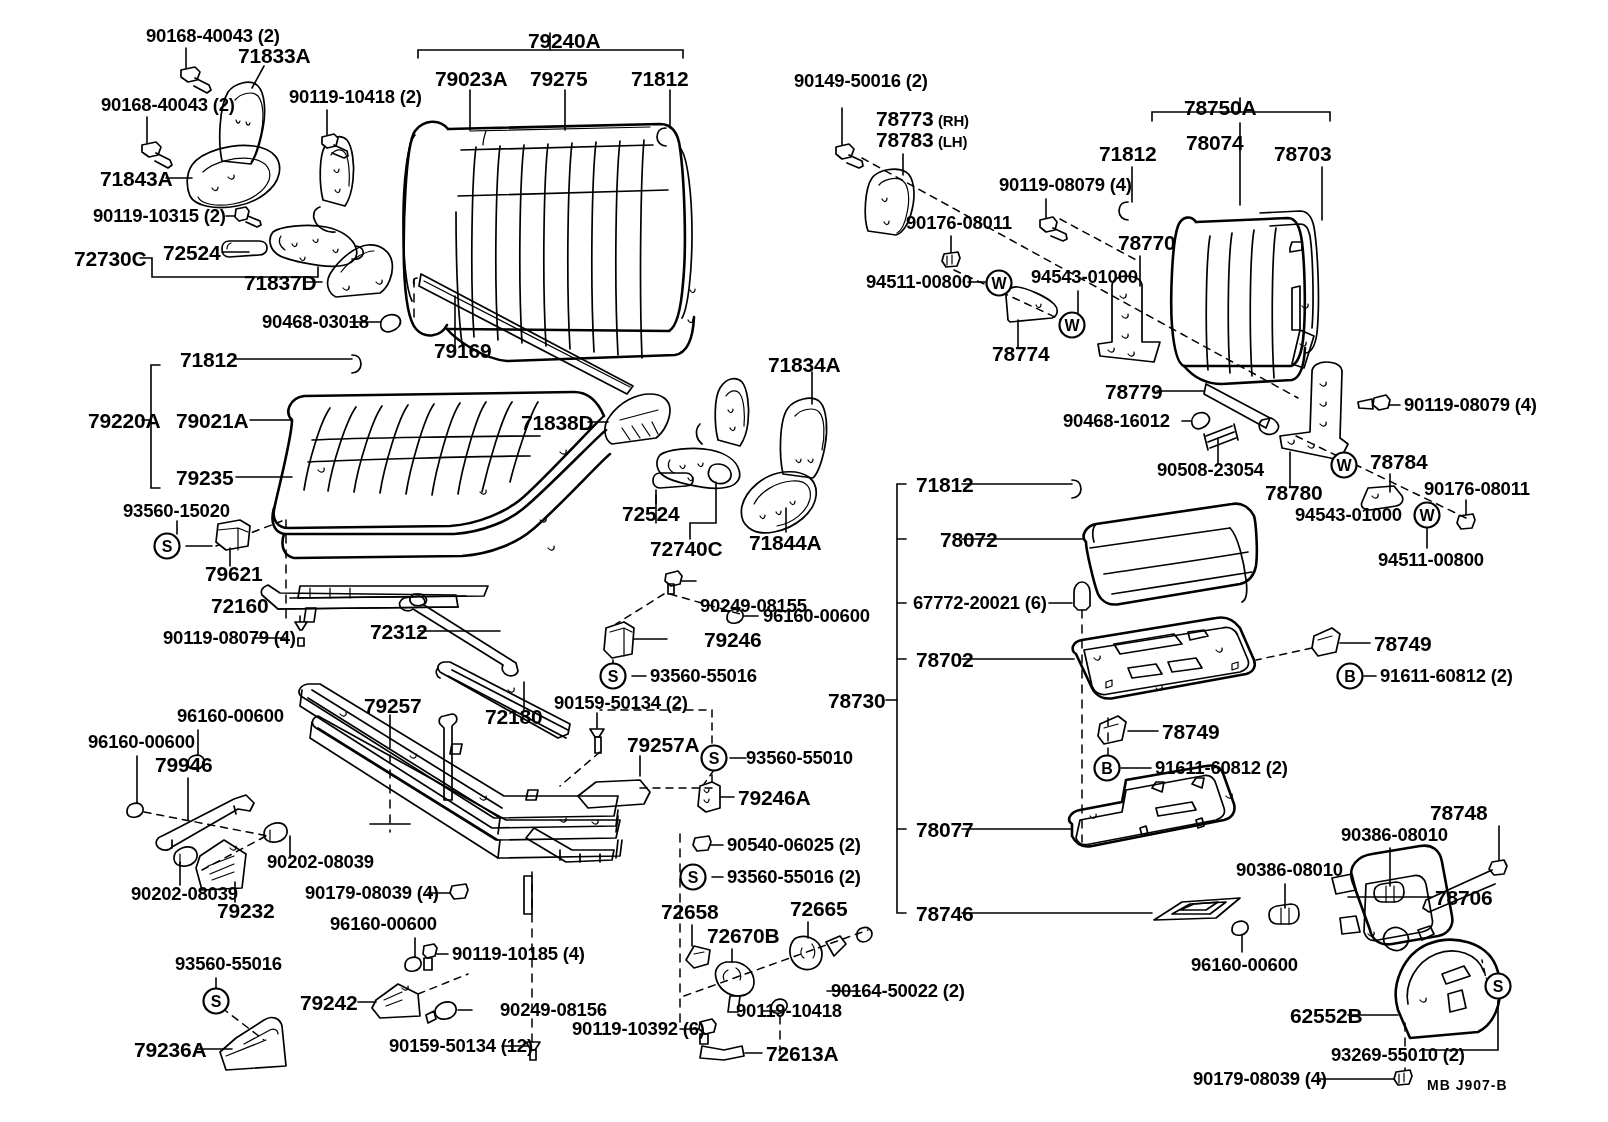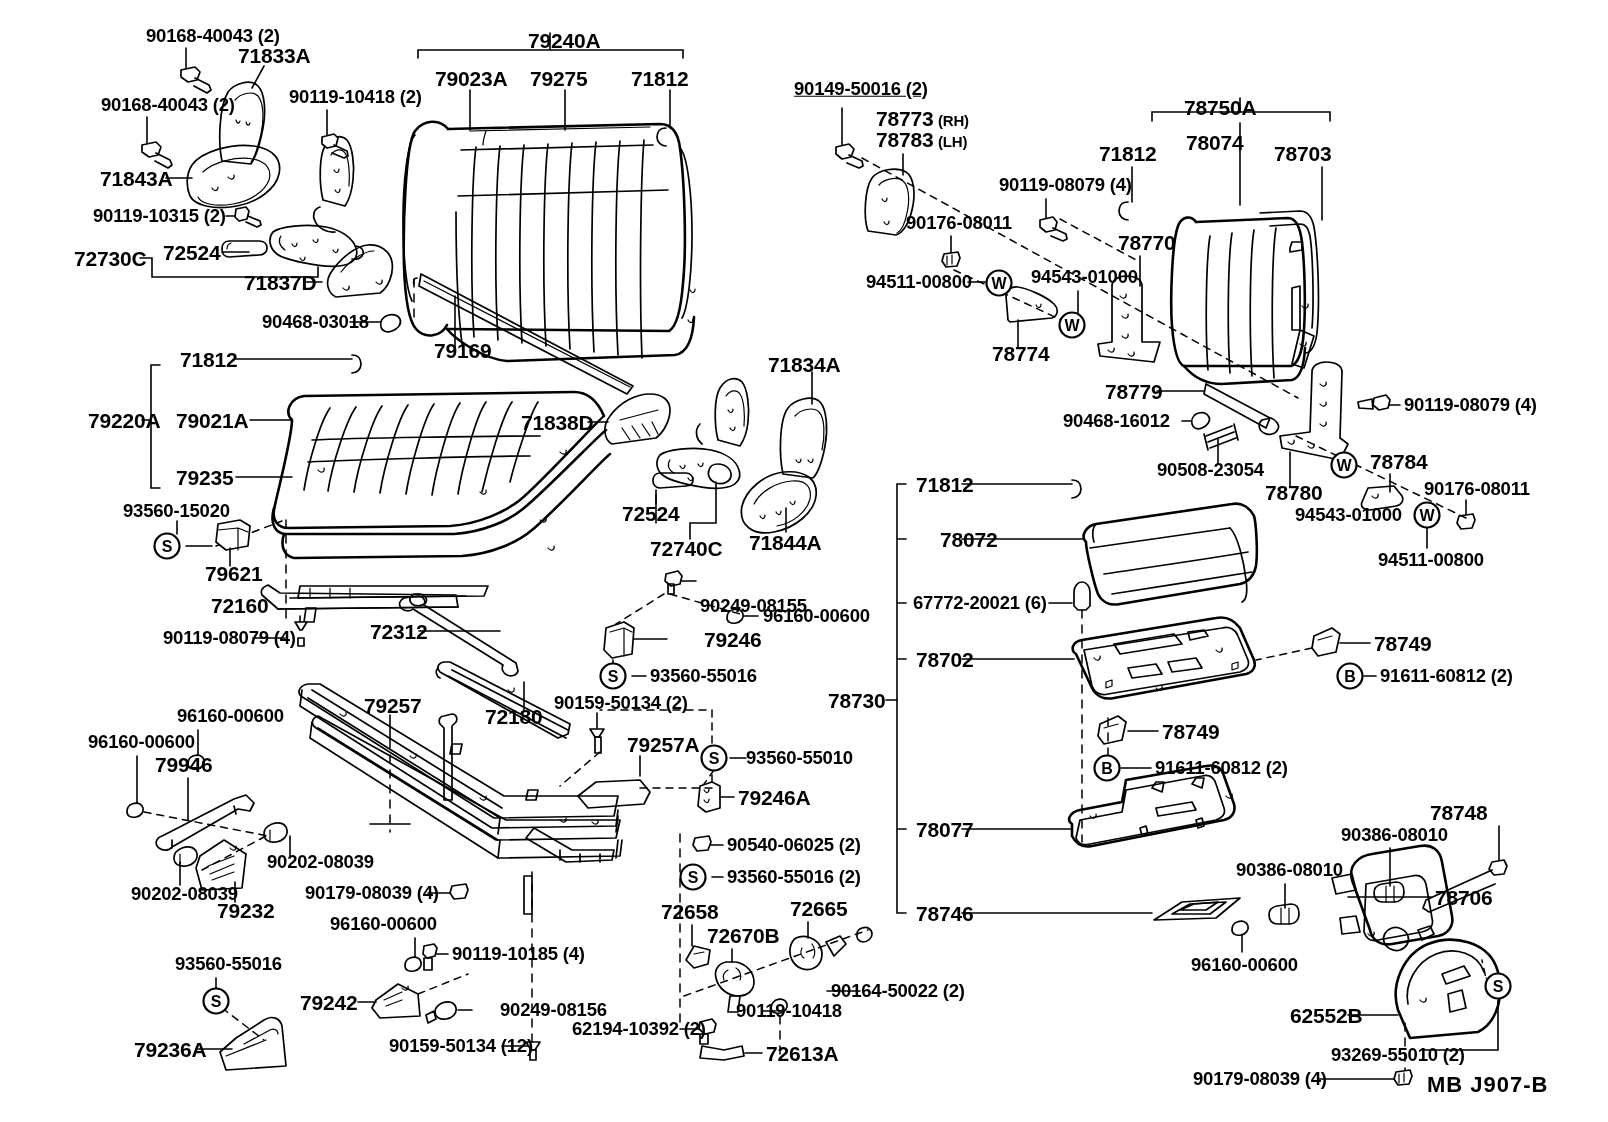--- a/index.html
+++ b/index.html
@@ -27,21 +27,21 @@
     font-family: "Liberation Sans", sans-serif;
     color: #000000;
     white-space: nowrap;
     font-weight: bold;
     letter-spacing: -0.2px;
     line-height: 1;
   }
   .lbl.pn      { font-size: 21px; }
   .lbl.hw      { font-size: 18.5px; font-weight: bold; }
   .lbl.side    { font-size: 15px; font-weight: bold; }
-  .lbl.sheetid { font-size: 22px; letter-spacing: 1px; }
+  .lbl.sheetid { font-size: 14px; letter-spacing: 1px; }
   .anchor-l { transform: translate(0, -50%); }
 </style>
 </head>
 <body>
 
 <div id="sheet">
 
   <svg id="artwork" viewBox="0 0 1608 1122" xmlns="http://www.w3.org/2000/svg">
     <defs>
       <style>
@@ -558,21 +558,21 @@
       <div class="lbl hw anchor-l" style="left: 93px; top: 216px;">90119-10315 (2)</div>
       <div class="lbl pn anchor-l" style="left: 74px; top: 258px;">72730C</div>
       <div class="lbl pn anchor-l" style="left: 163px; top: 252px;">72524</div>
       <div class="lbl pn anchor-l" style="left: 244px; top: 282px;">71837D</div>
       <div class="lbl hw anchor-l" style="left: 262px; top: 322px;">90468-03018</div>
       <div class="lbl pn anchor-l" style="left: 528px; top: 40px;">79240A</div>
       <div class="lbl pn anchor-l" style="left: 435px; top: 78px;">79023A</div>
       <div class="lbl pn anchor-l" style="left: 530px; top: 78px;">79275</div>
       <div class="lbl pn anchor-l" style="left: 631px; top: 78px;">71812</div>
       <div class="lbl pn anchor-l" style="left: 434px; top: 350px;">79169</div>
-      <div class="lbl hw anchor-l" style="left: 794px; top: 89px; text-decoration: underline;">90149-50016 (2)</div>
+      <div class="lbl hw anchor-l" style="left: 794px; top: 81px;">90149-50016 (2)</div>
       <div class="lbl pn anchor-l" style="left: 876px; top: 118px;">78773</div>
       <div class="lbl side anchor-l" style="left: 938px; top: 120px;">(RH)</div>
       <div class="lbl pn anchor-l" style="left: 876px; top: 139px;">78783</div>
       <div class="lbl side anchor-l" style="left: 938px; top: 141px;">(LH)</div>
       <div class="lbl hw anchor-l" style="left: 999px; top: 185px;">90119-08079 (4)</div>
       <div class="lbl hw anchor-l" style="left: 906px; top: 223px;">90176-08011</div>
       <div class="lbl hw anchor-l" style="left: 866px; top: 282px;">94511-00800</div>
       <div class="lbl hw anchor-l" style="left: 1031px; top: 277px;">94543-01000</div>
       <div class="lbl pn anchor-l" style="left: 992px; top: 353px;">78774</div>
       <div class="lbl pn anchor-l" style="left: 1118px; top: 242px;">78770</div>
@@ -620,21 +620,21 @@
       <div class="lbl hw anchor-l" style="left: 131px; top: 894px;">90202-08039</div>
       <div class="lbl pn anchor-l" style="left: 217px; top: 910px;">79232</div>
       <div class="lbl hw anchor-l" style="left: 305px; top: 893px;">90179-08039 (4)</div>
       <div class="lbl hw anchor-l" style="left: 330px; top: 924px;">96160-00600</div>
       <div class="lbl hw anchor-l" style="left: 175px; top: 964px;">93560-55016</div>
       <div class="lbl pn anchor-l" style="left: 300px; top: 1002px;">79242</div>
       <div class="lbl hw anchor-l" style="left: 452px; top: 954px;">90119-10185 (4)</div>
       <div class="lbl pn anchor-l" style="left: 134px; top: 1049px;">79236A</div>
       <div class="lbl hw anchor-l" style="left: 500px; top: 1010px;">90249-08156</div>
       <div class="lbl hw anchor-l" style="left: 389px; top: 1046px;">90159-50134 (12)</div>
-      <div class="lbl hw anchor-l" style="left: 572px; top: 1029px;">62194-10392 (2)</div>
+      <div class="lbl hw anchor-l" style="left: 572px; top: 1029px;">90119-10392 (6)</div>
       <div class="lbl hw anchor-l" style="left: 727px; top: 845px;">90540-06025 (2)</div>
       <div class="lbl hw anchor-l" style="left: 727px; top: 877px;">93560-55016 (2)</div>
       <div class="lbl pn anchor-l" style="left: 661px; top: 911px;">72658</div>
       <div class="lbl pn anchor-l" style="left: 707px; top: 935px;">72670B</div>
       <div class="lbl pn anchor-l" style="left: 790px; top: 908px;">72665</div>
       <div class="lbl hw anchor-l" style="left: 736px; top: 1011px;">90119-10418</div>
       <div class="lbl hw anchor-l" style="left: 831px; top: 991px;">90164-50022 (2)</div>
       <div class="lbl pn anchor-l" style="left: 766px; top: 1053px;">72613A</div>
       <div class="lbl pn anchor-l" style="left: 916px; top: 484px;">71812</div>
       <div class="lbl pn anchor-l" style="left: 916px; top: 539px; margin-left: 24px;">78072</div>

